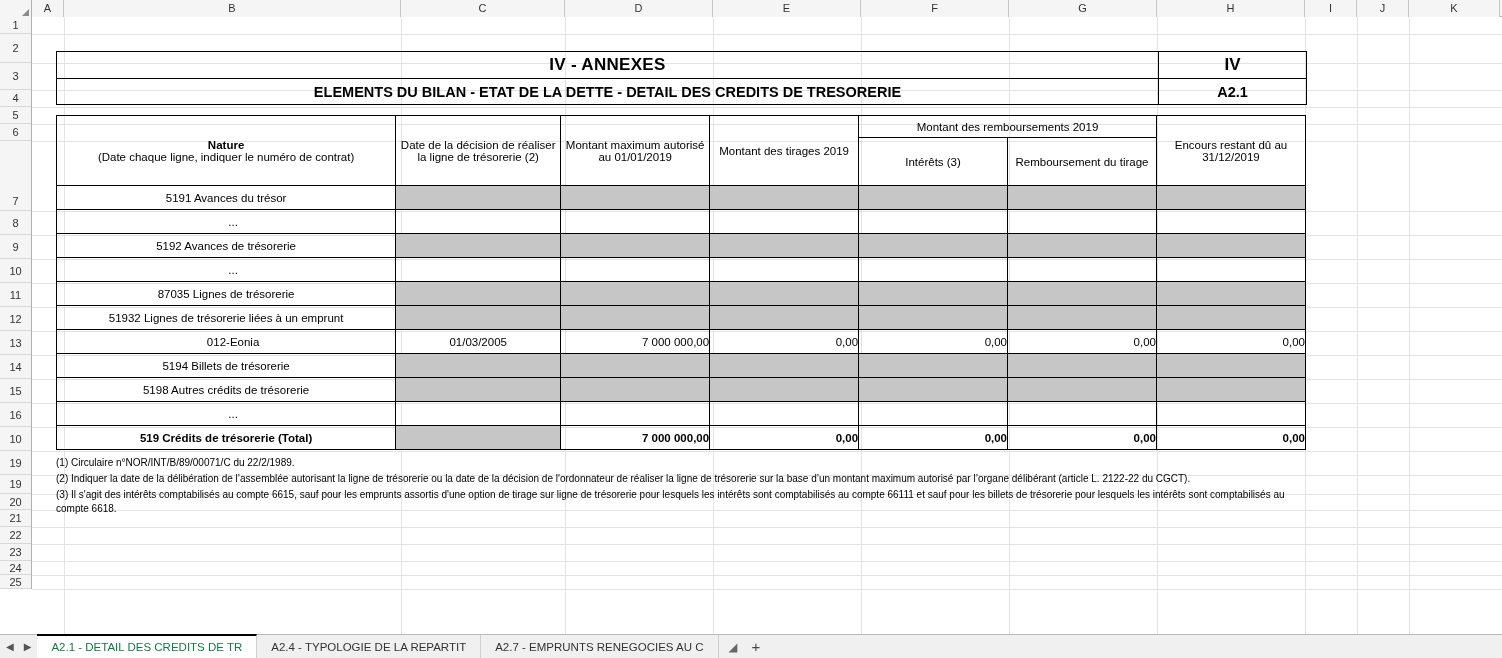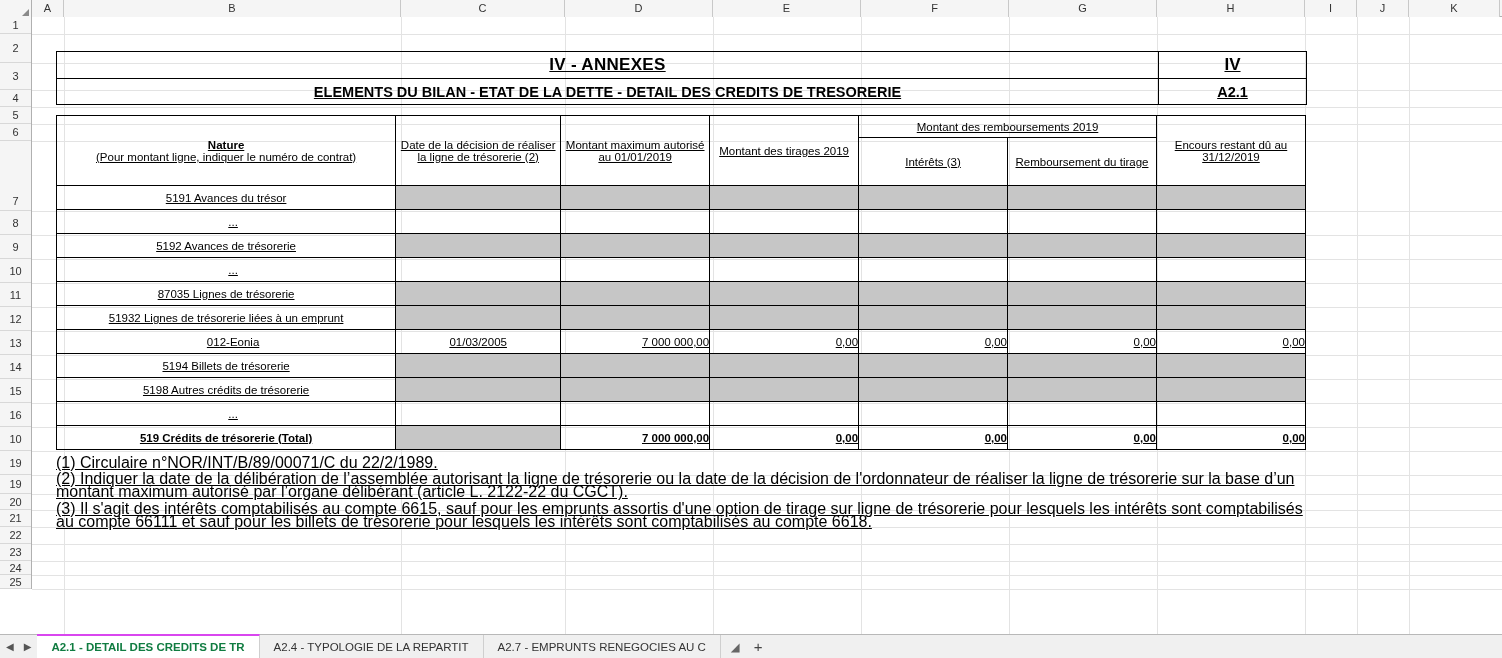--- a/index.html
+++ b/index.html
@@ -79,21 +79,20 @@
     pointer-events: none;
   }
   .gl-h { position:absolute; left:0; right:0; height:1px; background:#e3e3e3; }
   .gl-v { position:absolute; top:0; bottom:0; width:1px; background:#e3e3e3; }
 
   
   .doc {
     position: absolute;
     left: 24px; top: 34px;
     width: 1250px;
-    text-decoration: underline;
   }
 
   table.blk { border-collapse: collapse; table-layout: fixed; }
   table.blk td { border: 1px solid #000; padding: 0; }
 
   
   .title-tbl { width: 1250px; }
   .title-main {
     height: 27px;
     text-align: center;
@@ -158,21 +157,21 @@
     padding-right: 4px;
     margin-top: 28px;
   }
   .cell-ctr { text-align: center; }
   .shaded { background: #c6c6c6; }
   .totrow { font-weight: bold; }
 
   
   .notes { margin-top: 6px; width: 1250px; }
   .note {
-    font-size: 16px;
+    font-size: 10px;
     line-height: 13.2px;
     margin-bottom: 3px;
   }
 
   
   .tabbar {
     position: absolute;
     left: 0; bottom: 0;
     width: 1502px; height: 24px;
     background: #f0f0f0;
@@ -192,22 +191,22 @@
     display: flex; align-items: center;
     padding: 0 14px;
     border-right: 1px solid #cfcfcf;
     color: #333;
     white-space: nowrap;
     background: #f0f0f0;
   }
   .tab.active {
     background: #ffffff;
     color: #107c41;
-    font-weight: bold;
-    border-top: 2px solid #d946ef;
+    font-weight: normal;
+    border-top: 2px solid #000000;
     margin-top: -1px;
   }
   .tab-tail {
     display:flex; align-items:center; gap:14px;
     padding: 0 10px; color:#666;
   }
   .plus { font-size: 15px; color:#444; }
 </style>
 </head>
 <body>
@@ -325,21 +324,21 @@
           <col style="width:148px">
           <col style="width:148px">
           <col style="width:148px">
           <col style="width:148px">
         </colgroup>
 
         <tbody>
             <tr>
           <td class="hd hd-nature" rowspan="2" style="height:70px">
             <span>Nature</span>
-            <span class="sub">(Pour montant ligne, indiquer le numéro de contrat)</span>
+            <span class="sub">(Date chaque ligne, indiquer le numéro de contrat)</span>
           </td>
           <td class="hd" rowspan="2">Date de la décision de réaliser la ligne de trésorerie (2)</td>
           <td class="hd" rowspan="2">Montant maximum autorisé au 01/01/2019</td>
           <td class="hd" rowspan="2">Montant des tirages 2019</td>
           <td class="hd" colspan="2" style="height:22px">Montant des remboursements 2019</td>
           <td class="hd" rowspan="2">Encours restant dû au 31/12/2019</td>
         </tr>
         <tr>
           <td class="hd" style="height:48px">Intérêts (3)</td>
           <td class="hd" style="height:48px">Remboursement du tirage</td>

